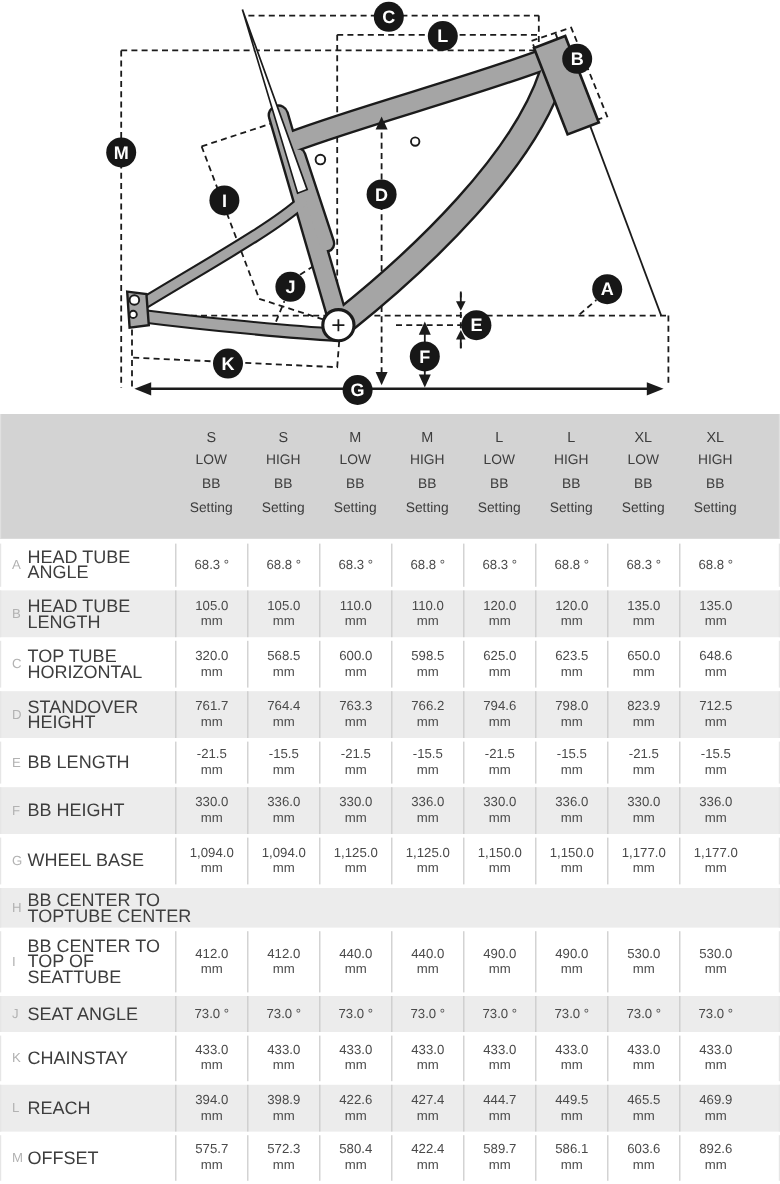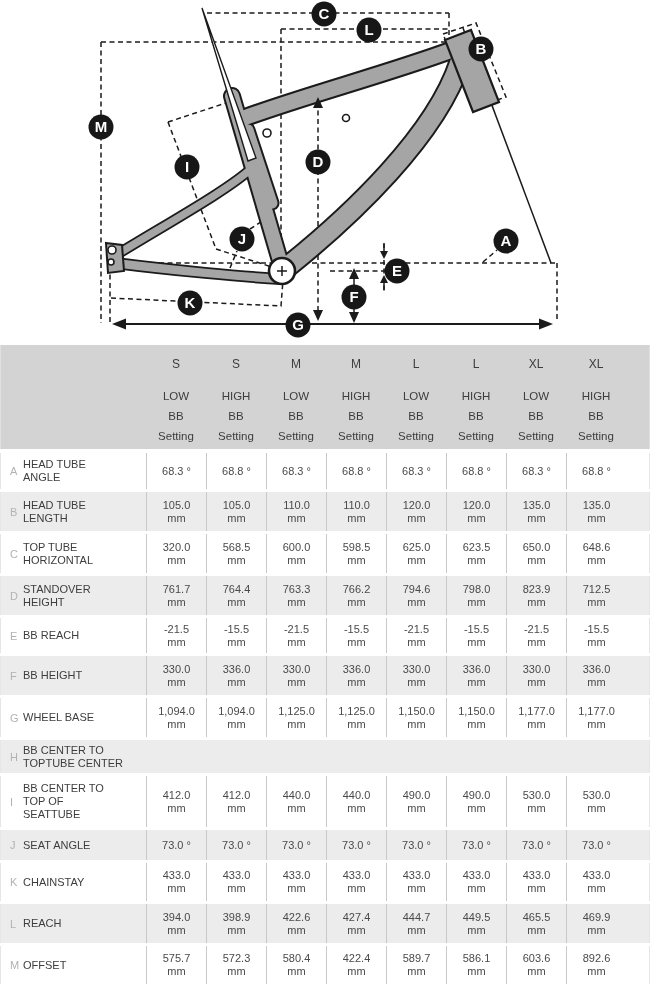--- a/index.html
+++ b/index.html
@@ -7,26 +7,26 @@
   .page{width:650px;}
   .diagram-wrap{width:650px;height:345px;background:#ffffff;}
   svg{display:block;}
 
   
   .geo-table{width:650px;}
   .grid-row{display:grid;grid-template-columns:145px repeat(8,60px) 1fr;}
   .thead{height:104px;background:#d3d3d3;margin-bottom:4px;border-left:1px solid #e0e0e0;border-right:1px solid #e0e0e0;}
   .hcell{display:flex;flex-direction:column;align-items:center;color:#3d3d3d;}
   .hsize{margin-top:12px;font-size:12px;}
-  .hsetting{margin-top:15px;font-size:11.5px;line-height:20px;text-align:center;}
+  .hsetting{margin-top:3px;font-size:11.5px;line-height:20px;text-align:center;}
   .row{margin-bottom:3px;border-left:1px solid #e6e6e6;border-right:1px solid #e6e6e6;}
   .row.alt{background:#ececec;}
   .labelcell{display:flex;align-items:center;}
   .letter{width:13px;margin-left:9px;font-size:11px;color:#b2b2b2;flex:none;}
-  .lbl{font-size:11px;color:#3d3d3d;line-height:13px;}
+  .lbl{font-size:15px;color:#3d3d3d;line-height:13px;}
   .cell{border-left:1px solid #c9c9c9;display:flex;flex-direction:column;align-items:center;justify-content:center;font-size:11px;color:#4a4a4a;line-height:13px;text-align:center;}
   .spacer{}
 </style>
 </head>
 <body>
 
 <div class="page">
 
   <div class="diagram-wrap">
     <svg id="geo-svg" width="650" height="345" viewBox="0 0 650 345" xmlns="http://www.w3.org/2000/svg">
@@ -341,21 +341,21 @@
           </div>
           <div class="cell">
             <div>712.5</div>
             <div>mm</div>
           </div>
           <div class="spacer"></div>
         </div>
         <div class="grid-row row" style="height: 35px;">
           <div class="labelcell">
             <div class="letter">E</div>
-            <div class="lbl">BB REACH</div>
+            <div class="lbl">BB LENGTH</div>
           </div>
           <div class="cell">
             <div>-21.5</div>
             <div>mm</div>
           </div>
           <div class="cell">
             <div>-15.5</div>
             <div>mm</div>
           </div>
           <div class="cell">

